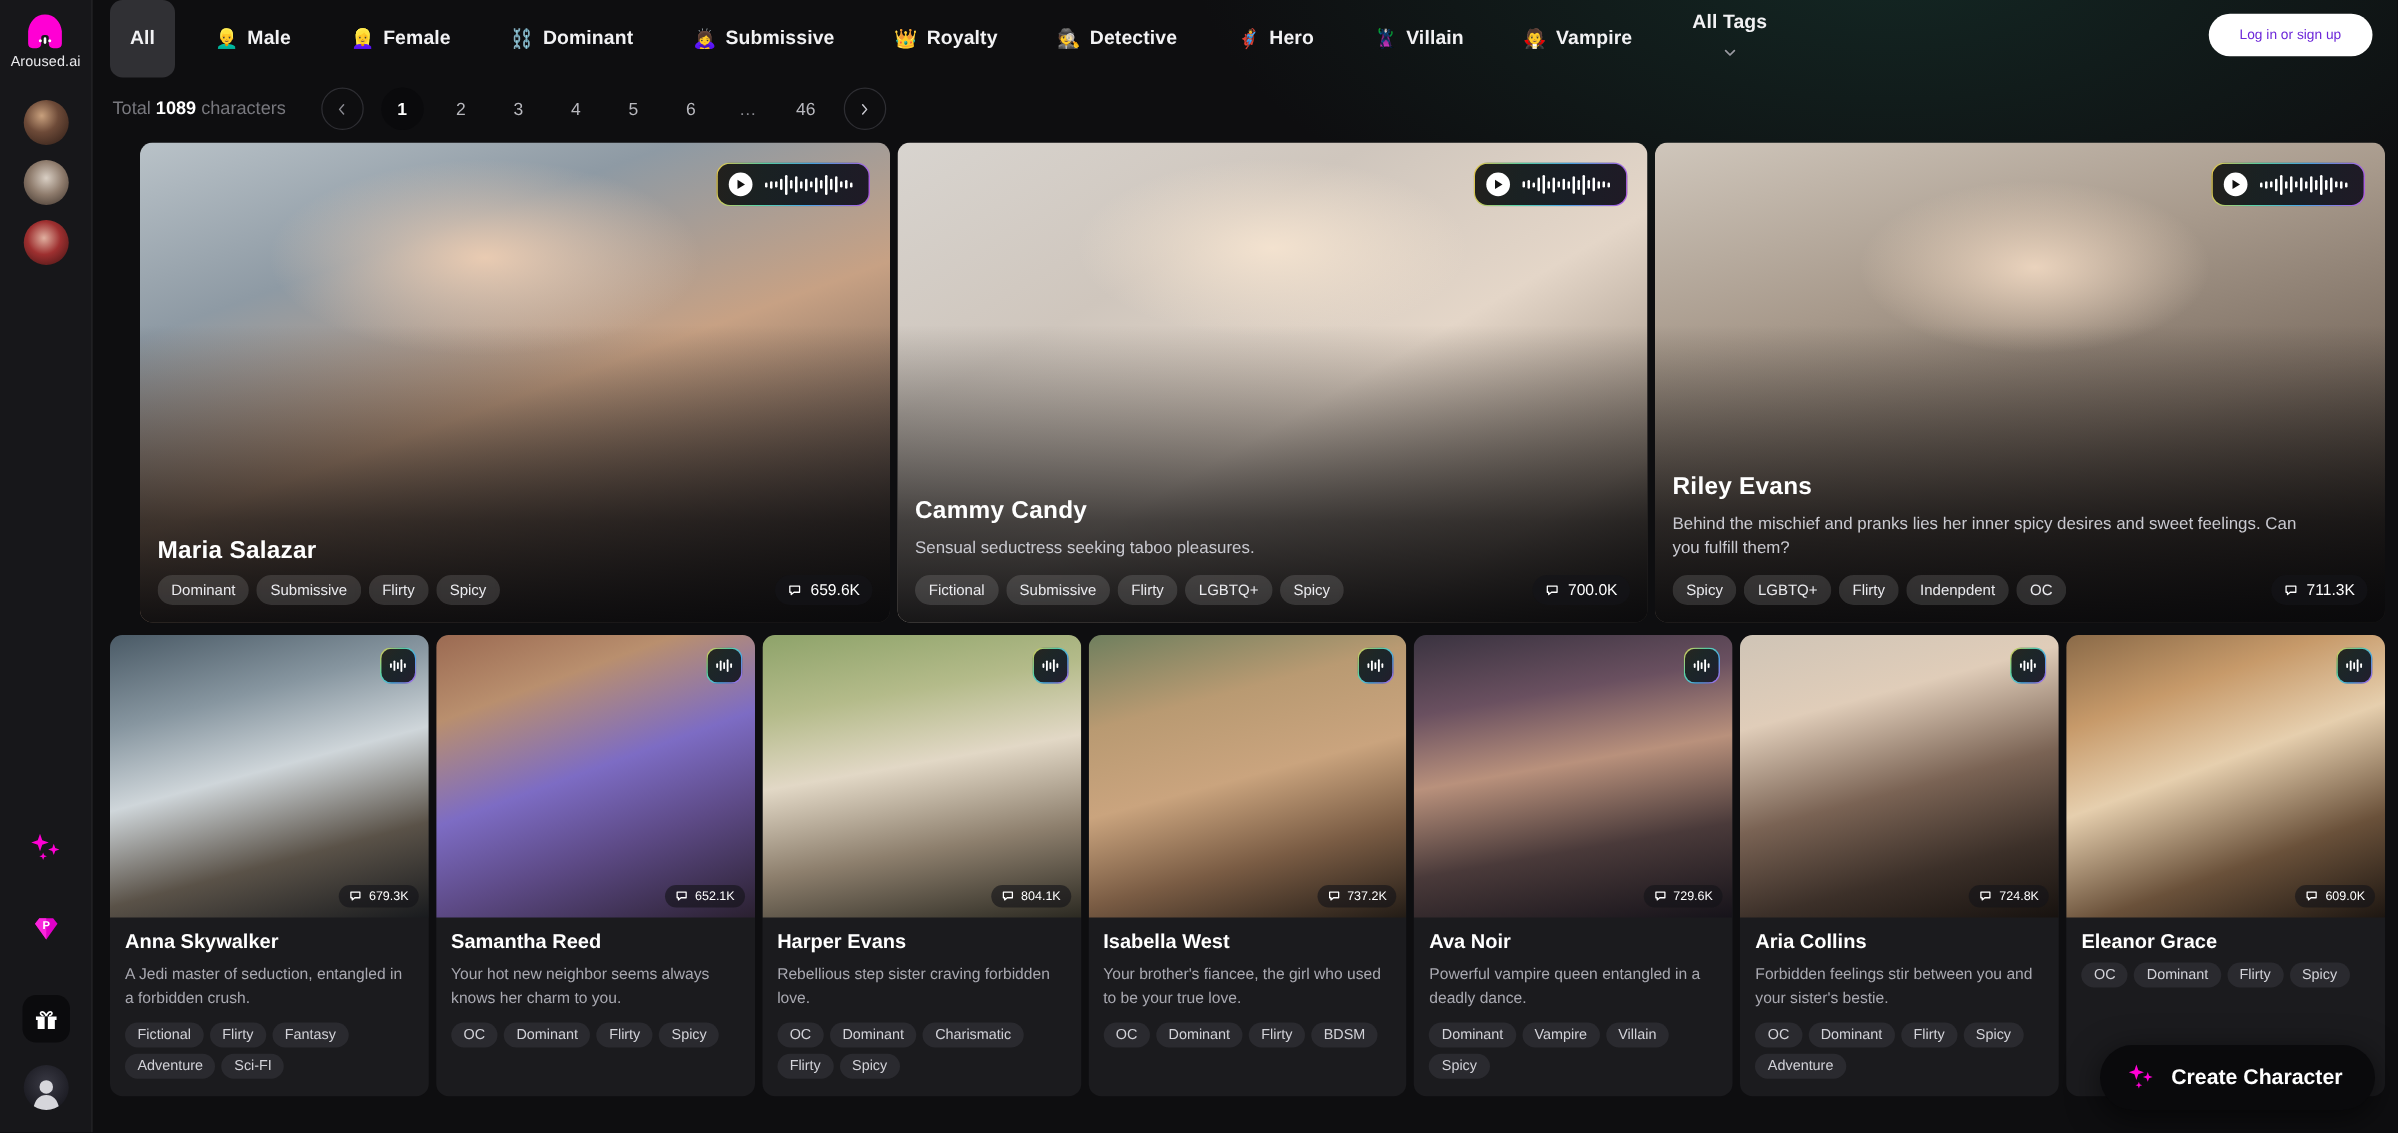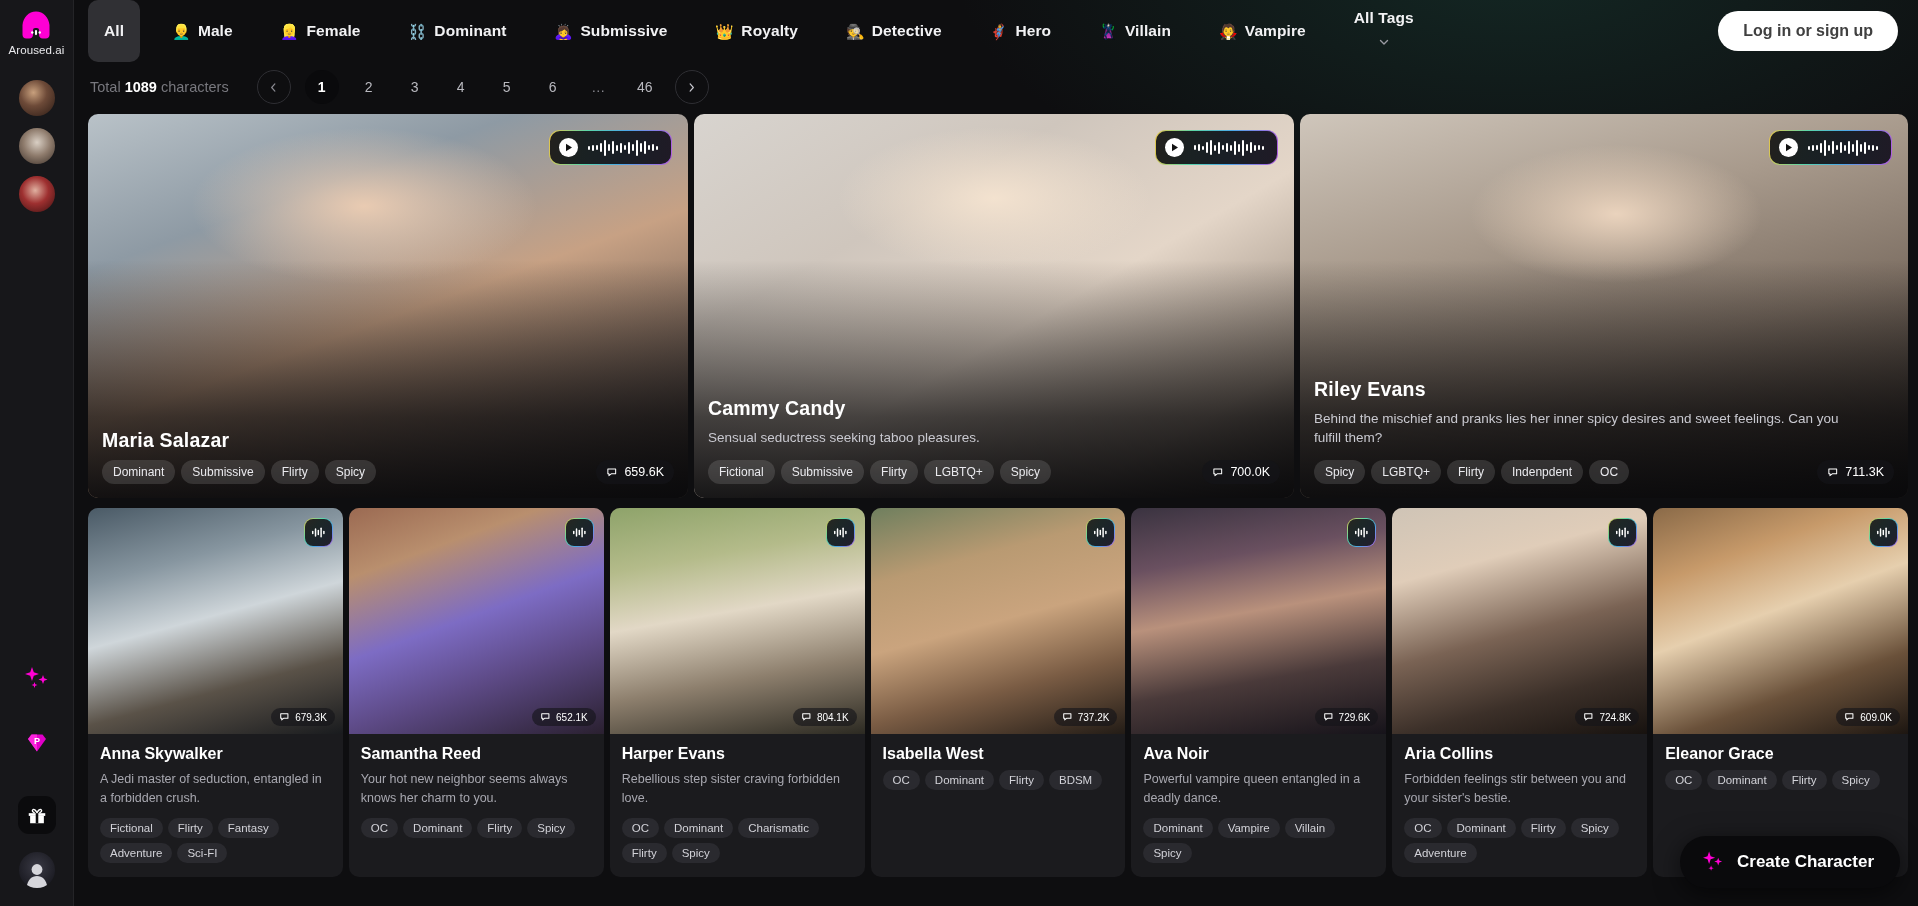--- a/index.html
+++ b/index.html
@@ -68,22 +68,22 @@
     padding: 9px 16px; border-radius: 10px;
     font-size: 15.5px; font-weight: 700; color: #f2f2f4;
     white-space: nowrap; cursor: pointer; letter-spacing: .1px;
   }
   .navitem.active { background: #303034; }
   .navitem .emo { font-size: 15px; line-height: 1; }
   .navitem.tags { gap: 9px; flex-direction: column; }
   .chev { width: 12px; height: 12px; display:inline-block; }
   .login-btn {
     position: absolute; right: 20px; top: 11px;
-    background: #fff; color: #404040;
-    font-size: 16px; font-weight: 700;
+    background: #fff; color: #6d28d9;
+    font-size: 11px; font-weight: 400;
     padding: 11px 25px; border-radius: 999px; border: none;
     cursor: pointer; white-space: nowrap;
   }
 
   
   .pagebar { display:flex; align-items:center; gap: 14px; padding: 8px 0 10px 16px; }
   .total { font-size: 14.5px; color: #78787e; margin-right: 14px; white-space: nowrap; }
   .total b { color: #fff; font-weight: 700; }
   .pg {
     min-width: 32px; height: 32px; border-radius: 50%;
@@ -326,21 +326,21 @@
       <div class="pg">46</div>
       <div class="pg arrow">
         <svg width="11" height="11" viewBox="0 0 12 12">
           <path d="M4.5 2 L8 6 L4.5 10" fill="none" stroke="#c9c9d0" stroke-width="1.3" stroke-linecap="round" stroke-linejoin="round"></path>
         </svg>
       </div>
     </div>
 
     <section class="hero-row">
 
-      <article class="hero-card" style="flex:0 0 600px;">
+      <article class="hero-card" style="flex:0 0 600px;margin-left:24px;">
         <div class="photo p-maria"></div>
         <div class="hero-shade"></div>
         <div class="player">
           <span class="play-circ">
             <svg width="8" height="9" viewBox="0 0 8 9">
                 <path d="M1 0.8 L7 4.5 L1 8.2 Z" fill="#111"></path>
               </svg>
           </span>
           <span class="wave">
             <i style="height:4px"></i>
@@ -598,20 +598,21 @@
           </div>
           <div class="gviews">
             <svg width="12" height="12" viewBox="0 0 14 14">
               <path d="M2 3.2h8.4v5.2H5.6L3.2 10.4V8.4H2Z" fill="none" stroke="#fff" stroke-width="1.2" stroke-linejoin="round"></path>
             </svg>
             <span>737.2K</span>
           </div>
         </div>
         <div class="gbody">
           <div class="gname">Isabella West</div>
+          <div class="gdesc">Your brother's fiancee, the girl who used to be your true love.</div>
           <div class="gtags">
             <span class="gtag">OC</span>
             <span class="gtag">Dominant</span>
             <span class="gtag">Flirty</span>
             <span class="gtag">BDSM</span>
           </div>
         </div>
       </article>
 
       <article class="gcard">

